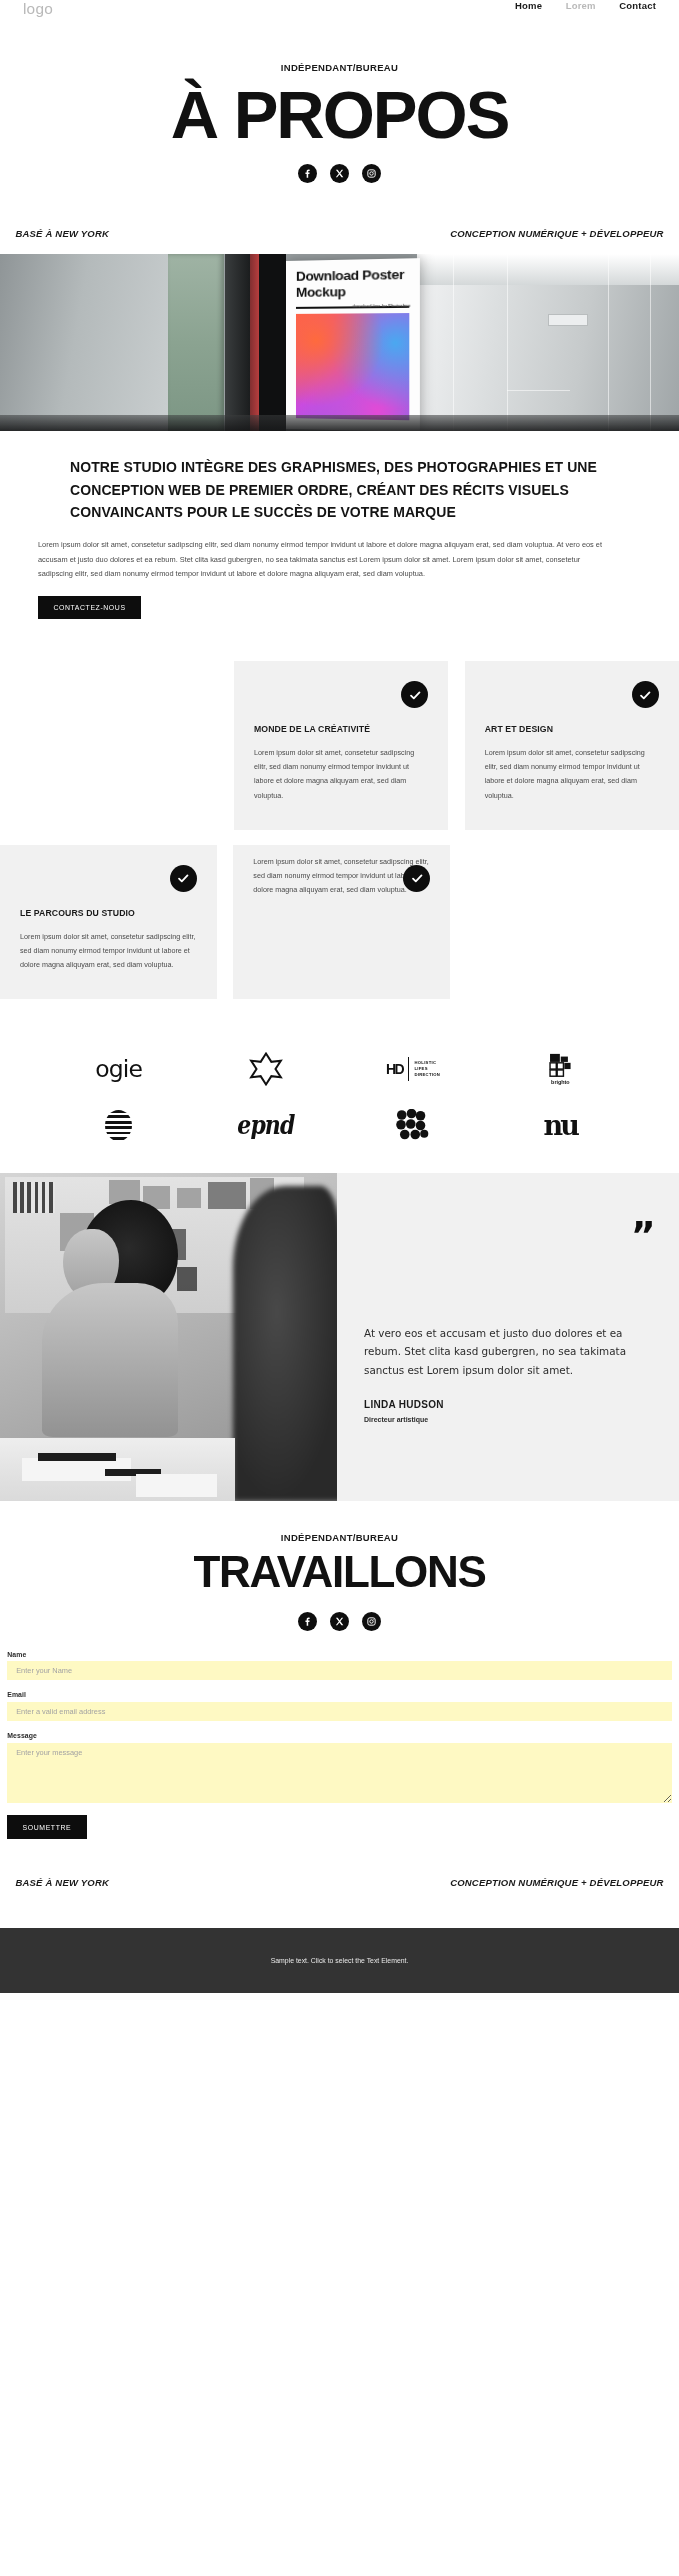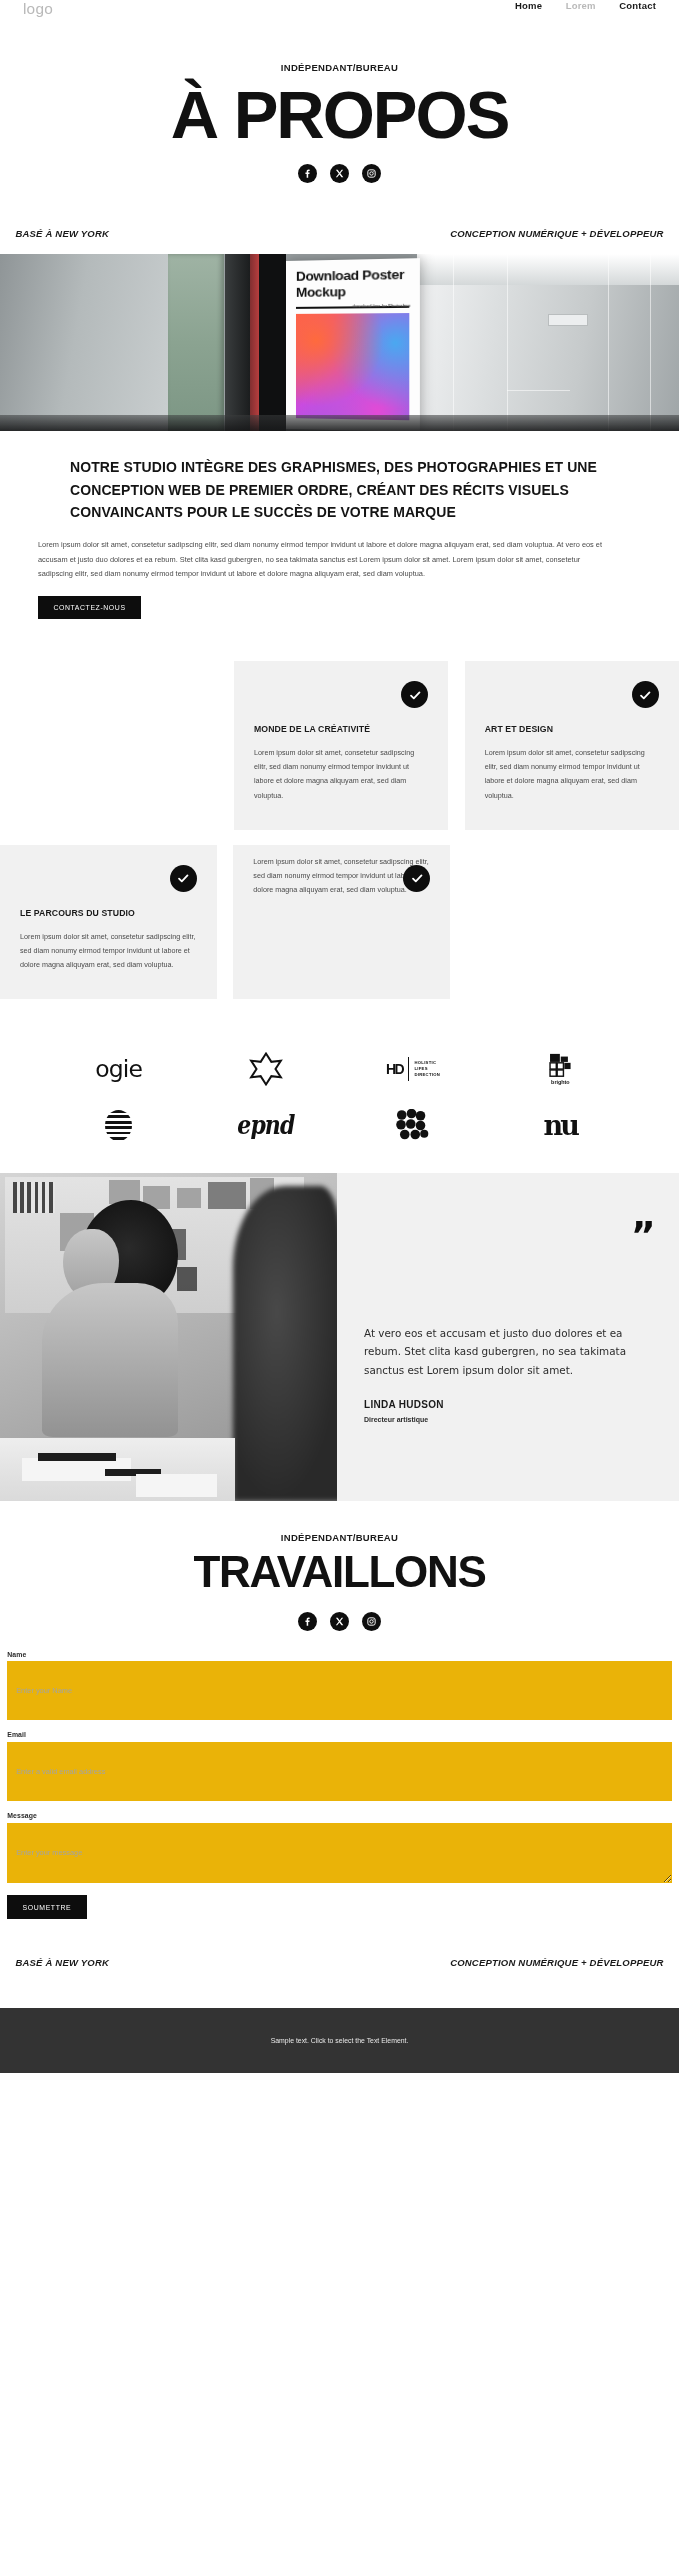--- a/index.html
+++ b/index.html
@@ -344,26 +344,26 @@
     font-size: 44px; font-weight: 700; letter-spacing: -1.3px;
     line-height: 1.05; margin-top: 6.3px; color: #111;
   }
   .form { padding: 20px 7.2px 0; text-align: left; }
   .field-label {
     font-size: 6.9px; font-weight: 600; color: #2b2b2b; margin-bottom: 3.6px;
     letter-spacing: 0.1px;
   }
   .field {
     width: 100%;
-    background: #eab308;
+    background: #fef9c3;
     border: none;
     outline: none;
     font-size: 7.4px;
     color: #5d5d5d;
-    padding: 25px 9px;
+    padding: 5px 9px;
     font-family: "Liberation Sans", sans-serif;
     margin-bottom: 11px;
     display: block;
   }
   .field::placeholder { color: #a3a3a3; }
   textarea.field { height: 60px; resize: vertical; }
   .btn-submit {
     background: #0d0d0d; color: #fff;
     font-size: 6.9px; letter-spacing: 0.6px;
     padding: 8.1px 15.4px; border: none; cursor: pointer;

